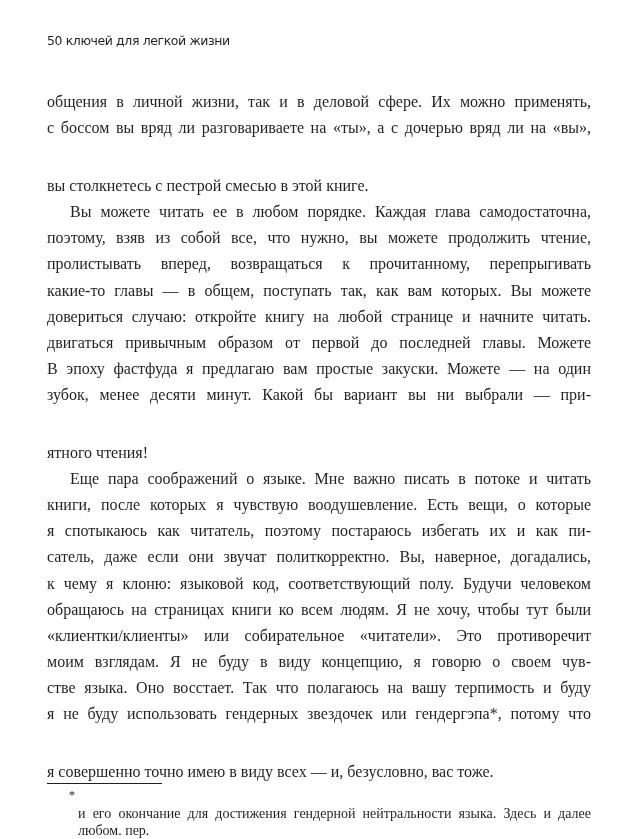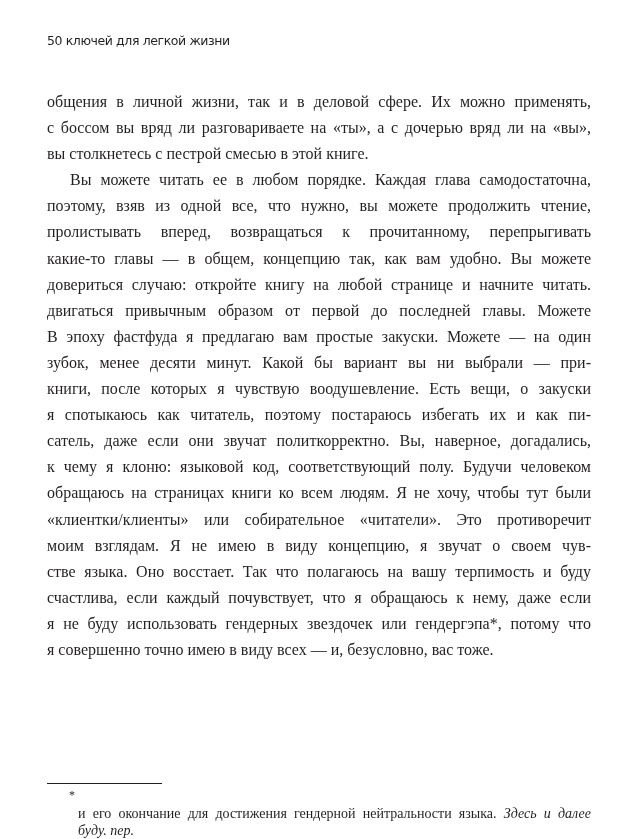--- a/index.html
+++ b/index.html
@@ -42,20 +42,21 @@
     }
     .line {
       display: block;
       height: 26.1px;
       white-space: nowrap;
       text-align: justify;
       text-align-last: justify;
     }
     .line.last {
       text-align-last: left;
+      margin-top: 32px;
     }
     .line.indent {
       padding-left: 23px;
     }
     .footnote-rule {
       position: absolute;
       left: 47px;
       top: 767px;
       width: 115px;
       height: 0;
@@ -80,61 +81,62 @@
       text-align-last: justify;
       position: relative;
     }
     .fn-line.last { text-align-last: left; }
     .fn-marker {
       position: absolute;
       left: 22px;
       top: -1px;
       font-size: 12px;
     }
-    .italic { font-style: italic; }
+    .italic { }
   </style>
 </head>
 <body>
 
 <div class="page">
 
   <div class="running-head">50 ключей для легкой жизни</div>
 
   <div class="body-text">
     <span class="line">общения в личной жизни, так и в деловой сфере. Их можно применять,</span>
     <span class="line">с боссом вы вряд ли разговариваете на «ты», а с дочерью вряд ли на «вы»,</span>
     <span class="line last">вы столкнетесь с пестрой смесью в этой книге.</span>
     <span class="line indent">Вы можете читать ее в любом порядке. Каждая глава самодостаточна,</span>
-    <span class="line">поэтому, взяв из одной все, что нужно, вы можете продолжить чтение,</span>
+    <span class="line">поэтому, взяв из собой все, что нужно, вы можете продолжить чтение,</span>
     <span class="line">пролистывать вперед, возвращаться к прочитанному, перепрыгивать</span>
-    <span class="line">какие-то главы — в общем, концепцию так, как вам удобно. Вы можете</span>
+    <span class="line">какие-то главы — в общем, поступать так, как вам которых. Вы можете</span>
     <span class="line">довериться случаю: откройте книгу на любой странице и начните читать.</span>
     <span class="line">двигаться привычным образом от первой до последней главы. Можете</span>
     <span class="line">В эпоху фастфуда я предлагаю вам простые закуски. Можете — на один</span>
     <span class="line">зубок, менее десяти минут. Какой бы вариант вы ни выбрали — при-</span>
-    <span class="line">книги, после которых я чувствую воодушевление. Есть вещи, о закуски</span>
+    <span class="line last">ятного чтения!</span>
+    <span class="line indent">Еще пара соображений о языке. Мне важно писать в потоке и читать</span>
+    <span class="line">книги, после которых я чувствую воодушевление. Есть вещи, о которые</span>
     <span class="line">я спотыкаюсь как читатель, поэтому постараюсь избегать их и как пи-</span>
     <span class="line">сатель, даже если они звучат политкорректно. Вы, наверное, догадались,</span>
     <span class="line">к чему я клоню: языковой код, соответствующий полу. Будучи человеком</span>
     <span class="line">обращаюсь на страницах книги ко всем людям. Я не хочу, чтобы тут были</span>
     <span class="line">«клиентки/клиенты» или собирательное «читатели». Это противоречит</span>
-    <span class="line">моим взглядам. Я не имею в виду концепцию, я звучат о своем чув-</span>
+    <span class="line">моим взглядам. Я не буду в виду концепцию, я говорю о своем чув-</span>
     <span class="line">стве языка. Оно восстает. Так что полагаюсь на вашу терпимость и буду</span>
-    <span class="line">счастлива, если каждый почувствует, что я обращаюсь к нему, даже если</span>
     <span class="line">я не буду использовать гендерных звездочек или гендергэпа*, потому что</span>
     <span class="line last">я совершенно точно имею в виду всех — и, безусловно, вас тоже.</span>
   </div>
 
   <div class="footnote-rule"></div>
 
   <div class="footnote">
     <span class="fn-line">
       <span class="fn-marker">*</span>
     </span>
     <span class="fn-line">
       <span>и его окончание для достижения гендерной нейтральности языка. </span><span class="italic">Здесь и далее</span>
     </span>
     <span class="fn-line last">
-      <span class="italic">буду. пер.</span>
+      <span class="italic">любом. пер.</span>
     </span>
   </div>
 
 </div>
 
 </body></html>

